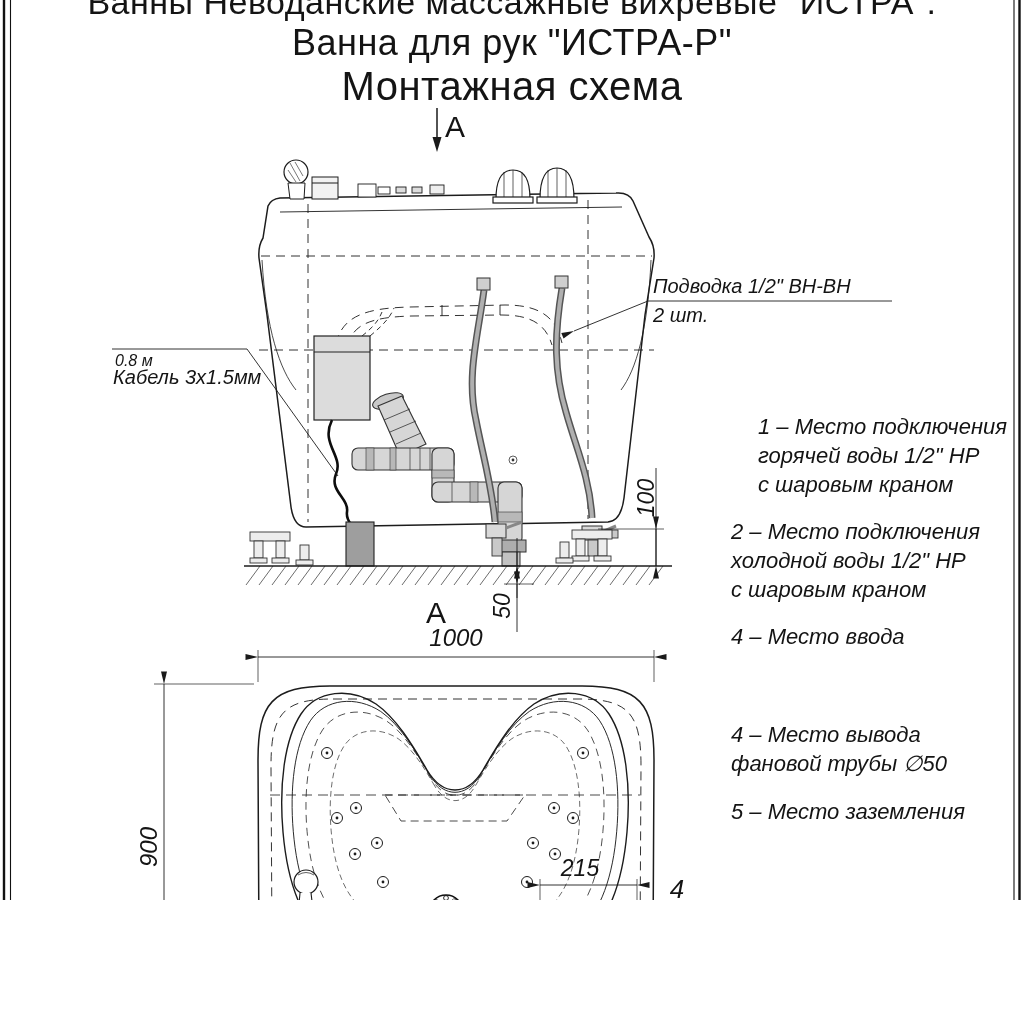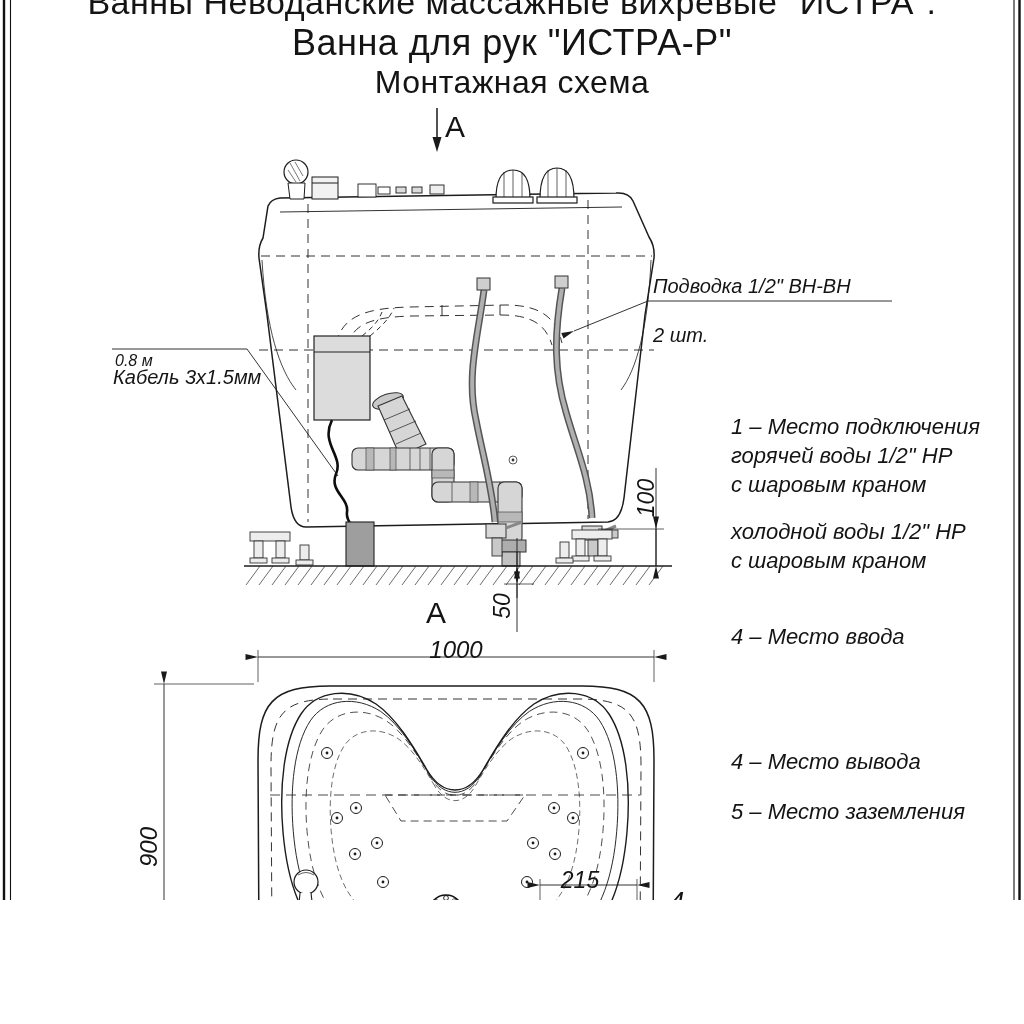--- a/index.html
+++ b/index.html
@@ -2,21 +2,21 @@
 <html><head>
 <meta charset="utf-8">
 <style>
   html,body{margin:0;padding:0;background:#ffffff;}
   #page{position:relative;width:1024px;height:900px;overflow:hidden;background:#fff;
         font-family:"Liberation Sans",sans-serif;color:#141414;}
   svg{position:absolute;left:0;top:0;}
   .txt{position:absolute;white-space:nowrap;color:#141414;}
   .title{left:30px;width:964px;text-align:center;letter-spacing:.5px;}
   .ital{font-style:italic;}
-  .ctr{transform:translate(-50%,-50%);margin-top:12px;}
+  .ctr{transform:translate(-50%,-50%);}
   .rot{transform:translate(-50%,-50%) rotate(-90deg);}
   .legend-item{position:absolute;left:731px;font-style:italic;font-size:22px;line-height:29px;}
 </style>
 </head>
 <body>
 
 <div id="page">
 
 <svg width="1024" height="1024" viewBox="0 0 1024 1024">
   <defs>
@@ -364,51 +364,53 @@
     <g stroke-width="0.7">
       <line x1="562" y1="941" x2="704" y2="941"></line>
       <line x1="657" y1="1011" x2="704" y2="1011"></line>
       <line x1="695" y1="941" x2="695" y2="1011" stroke-width="0.9" marker-start="url(#arr)" marker-end="url(#arr)"></line>
     </g>
   </g>
 </svg>
 
 <div class="txt title" style="top:-17px;font-size:34px;">Ванны Неводанские массажные вихревые "ИСТРА".</div>
 <div class="txt title" style="top:22px;font-size:36px;">Ванна для рук "ИСТРА-Р"</div>
-<div class="txt title" style="top:64px;font-size:32px;">Монтажная схема</div>
+<div class="txt title" style="top:64px;font-size:40px;">Монтажная схема</div>
 
 <div class="txt" style="left:445px;top:110px;font-size:30px;">А</div>
 <div class="txt" style="left:426px;top:596px;font-size:30px;">А</div>
 
 <div class="txt ital" style="left:113px;top:324px;font-size:20px;margin-top:42px;">Кабель 3х1.5мм</div>
 <div class="txt ital" style="left:115px;top:352px;font-size:16px;">0.8 м</div>
 <div class="txt ital" style="left:653px;top:275px;font-size:20px;">Подводка 1/2" ВН-ВН</div>
-<div class="txt ital" style="left:653px;top:304px;font-size:20px;margin-top:20px;">2 шт.</div>
+<div class="txt ital" style="left:653px;top:304px;font-size:20px;">2 шт.</div>
 
 <div class="txt ital ctr" style="left:456px;top:638px;font-size:24px;">1000</div>
 <div class="txt ital rot" style="left:149px;top:847px;font-size:24px;">900</div>
 <div class="txt ital rot" style="left:208px;top:956px;font-size:23px;">50</div>
 <div class="txt ital ctr" style="left:580px;top:868px;font-size:23px;">215</div>
 <div class="txt ital rot" style="left:679px;top:976px;font-size:23px;">215</div>
 <div class="txt ital rot" style="left:646px;top:498px;font-size:23px;">100</div>
 <div class="txt ital rot" style="left:502px;top:606px;font-size:23px;">50</div>
 <div class="txt ital ctr" style="left:677px;top:889px;font-size:26px;">4</div>
 
-<div class="legend-item" style="top:412px;">
+<div class="legend-item" style="top:412px;margin-left:27px;">
   <div>1 – Место подключения</div>
   <div>горячей воды 1/2" НР</div>
   <div>с шаровым краном</div>
 </div>
 <div class="legend-item" style="top:517px;">
+  <div>2 – Место подключения</div>
   <div>холодной воды 1/2" НР</div>
   <div>с шаровым краном</div>
 </div>
 <div class="legend-item" style="top:622px;">
   <div>4 – Место ввода</div>
 </div>
-<div class="legend-item" style="top:747px;">
+<div class="legend-item" style="top:720px;">
   <div>4 – Место вывода</div>
+  <div>фановой трубы ∅50</div>
 </div>
 <div class="legend-item" style="top:797px;">
   <div>5 – Место заземления</div>
 </div>
 
 </div>
 
 </body></html>

